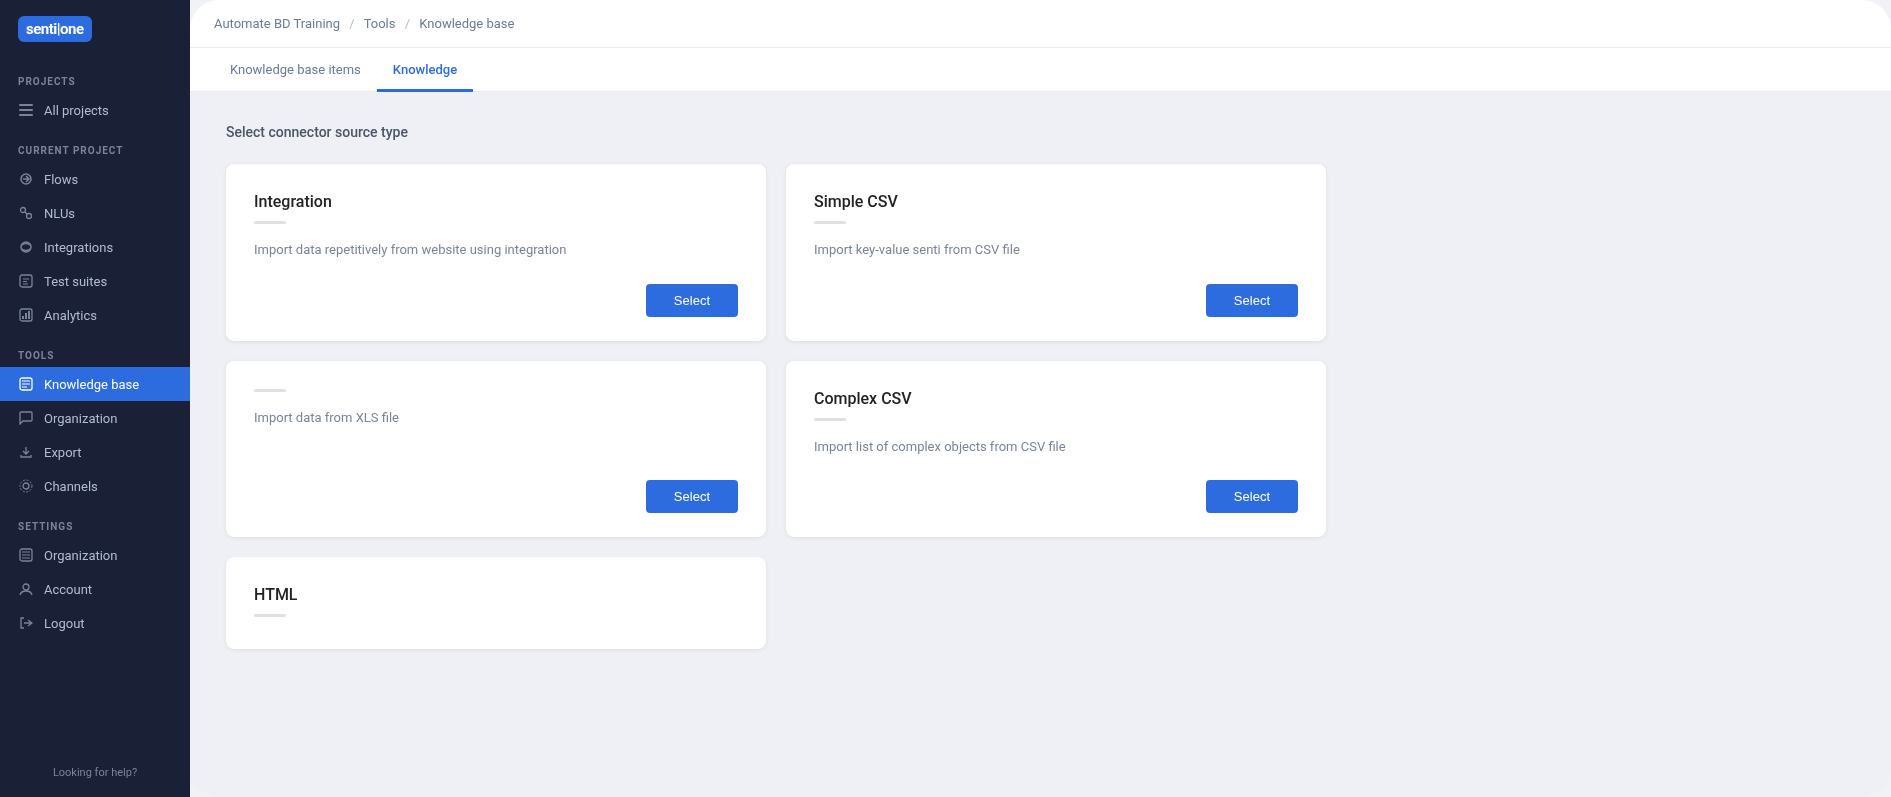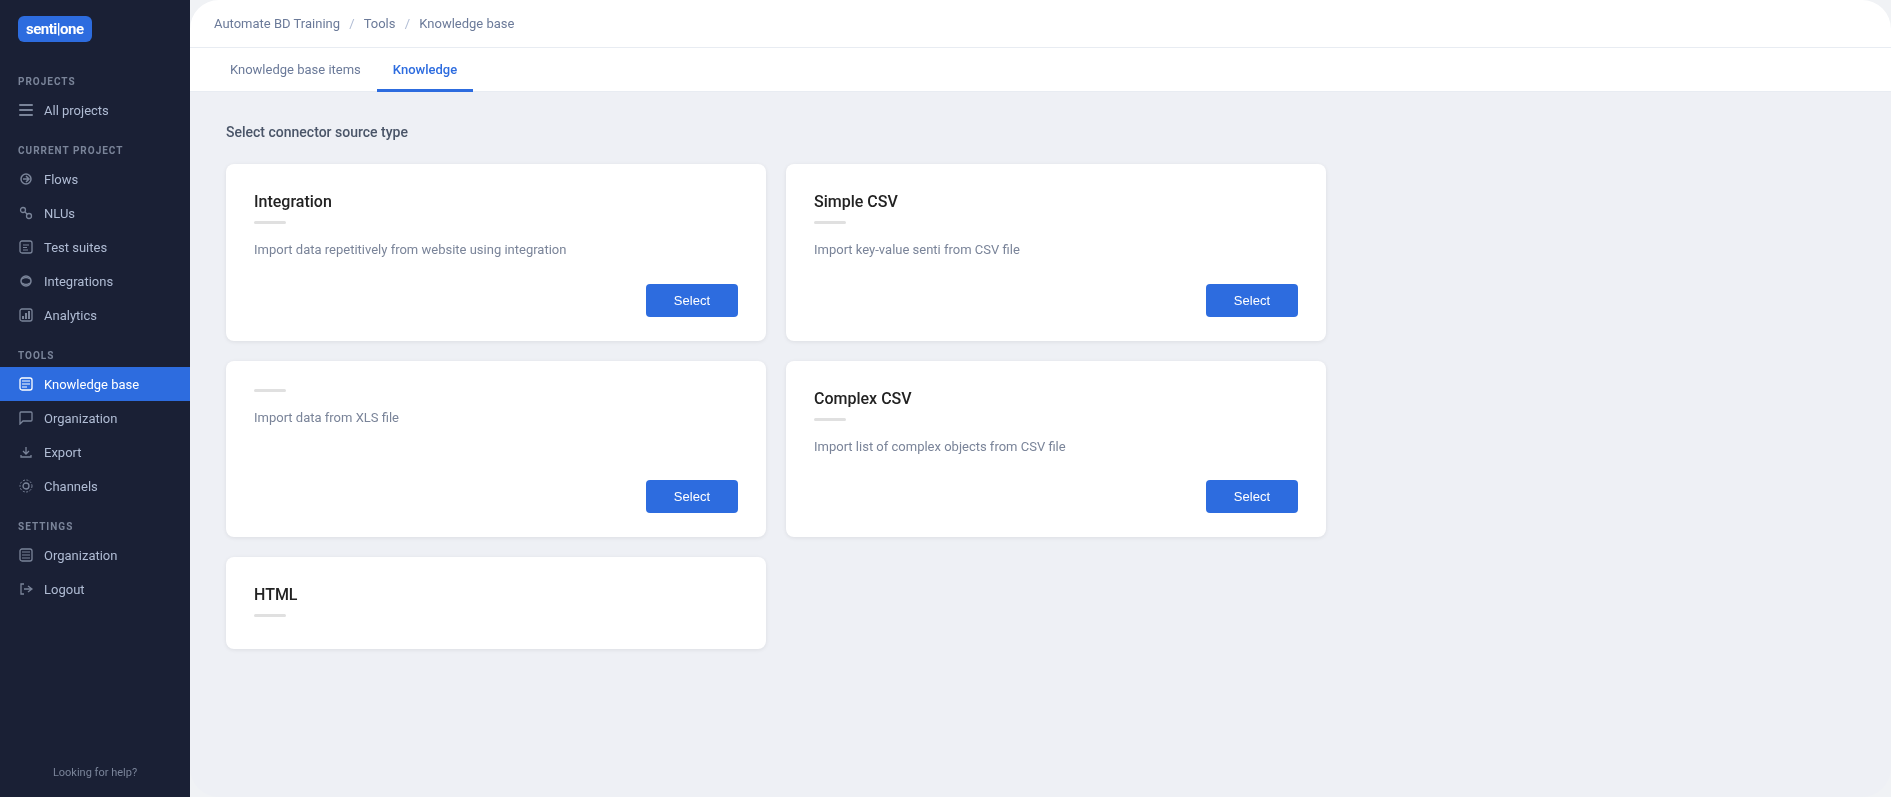--- a/index.html
+++ b/index.html
@@ -223,36 +223,36 @@
         <circle cx="10" cy="10" r="2.5" stroke="#7a8499" stroke-width="1.3" fill="none"></circle>
         <path d="M6 6 L8 8" stroke="#7a8499" stroke-width="1.3"></path>
       </svg>
     </span>
     <span>NLUs</span>
   </div>
 
   <div class="sidebar-item">
     <span class="icon">
       <svg width="14" height="14" viewBox="0 0 14 14" fill="none">
-        <rect x="1" y="1" width="12" height="12" rx="2" stroke="#7a8499" stroke-width="1.3" fill="none"></rect>
-        <path d="M4 5 H10 M4 7.5 H8 M4 10 H9" stroke="#7a8499" stroke-width="1.2"></path>
-      </svg>
-    </span>
-    <span>Test suites</span>
-  </div>
-
-  <div class="sidebar-item">
-    <span class="icon">
-      <svg width="14" height="14" viewBox="0 0 14 14" fill="none">
         <circle cx="7" cy="7" r="5" stroke="#7a8499" stroke-width="1.5" fill="none"></circle>
         <path d="M3 5 Q7 2 11 5" stroke="#7a8499" stroke-width="1.3" fill="none"></path>
         <path d="M3 9 Q7 12 11 9" stroke="#7a8499" stroke-width="1.3" fill="none"></path>
       </svg>
     </span>
     <span>Integrations</span>
+  </div>
+
+  <div class="sidebar-item">
+    <span class="icon">
+      <svg width="14" height="14" viewBox="0 0 14 14" fill="none">
+        <rect x="1" y="1" width="12" height="12" rx="2" stroke="#7a8499" stroke-width="1.3" fill="none"></rect>
+        <path d="M4 5 H10 M4 7.5 H8 M4 10 H9" stroke="#7a8499" stroke-width="1.2"></path>
+      </svg>
+    </span>
+    <span>Test suites</span>
   </div>
 
   <div class="sidebar-item">
     <span class="icon">
       <svg width="14" height="14" viewBox="0 0 14 14" fill="none">
         <rect x="1" y="1" width="12" height="12" rx="2" stroke="#7a8499" stroke-width="1.3" fill="none"></rect>
         <rect x="3" y="8" width="2" height="3" fill="#7a8499"></rect>
         <rect x="6" y="5" width="2" height="6" fill="#7a8499"></rect>
         <rect x="9" y="3" width="2" height="8" fill="#7a8499"></rect>
       </svg>
@@ -306,20 +306,29 @@
   <div class="sidebar-item">
     <span class="icon">
       <svg width="14" height="14" viewBox="0 0 14 14" fill="none">
         <rect x="1" y="1" width="12" height="12" rx="2" stroke="#7a8499" stroke-width="1.3" fill="none"></rect>
         <path d="M3 4 H11 M3 7 H11 M3 10 H11" stroke="#7a8499" stroke-width="1.2"></path>
       </svg>
     </span>
     <span>Organization</span>
   </div>
 
+  <div class="sidebar-item">
+    <span class="icon">
+      <svg width="14" height="14" viewBox="0 0 14 14" fill="none">
+        <circle cx="7" cy="5" r="3" stroke="#7a8499" stroke-width="1.3" fill="none"></circle>
+        <path d="M1 13 Q2 9 7 9 Q12 9 13 13" stroke="#7a8499" stroke-width="1.3" fill="none"></path>
+      </svg>
+    </span>
+    <span>Account</span>
+  </div>
 
   <div class="sidebar-item">
     <span class="icon">
       <svg width="14" height="14" viewBox="0 0 14 14" fill="none">
         <path d="M5 2 H2 V12 H5" stroke="#7a8499" stroke-width="1.3" fill="none"></path>
         <path d="M9 4 L13 7 L9 10 M13 7 H5" stroke="#7a8499" stroke-width="1.3" fill="none"></path>
       </svg>
     </span>
     <span>Logout</span>
   </div>

